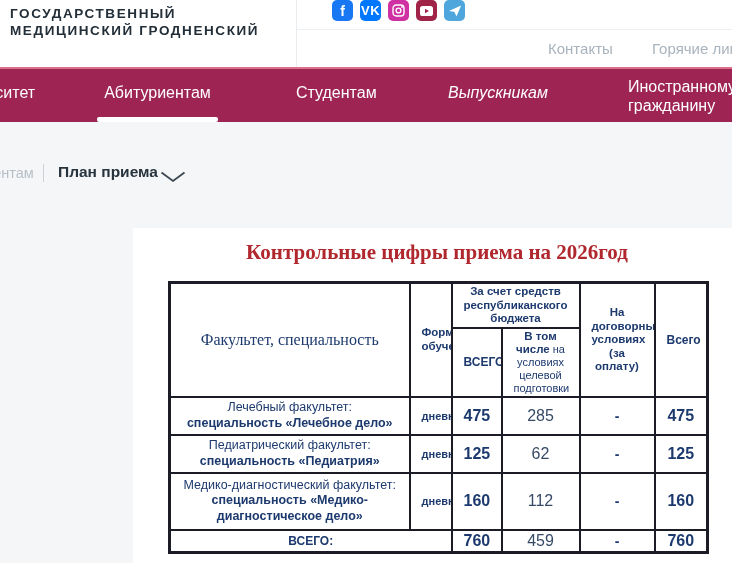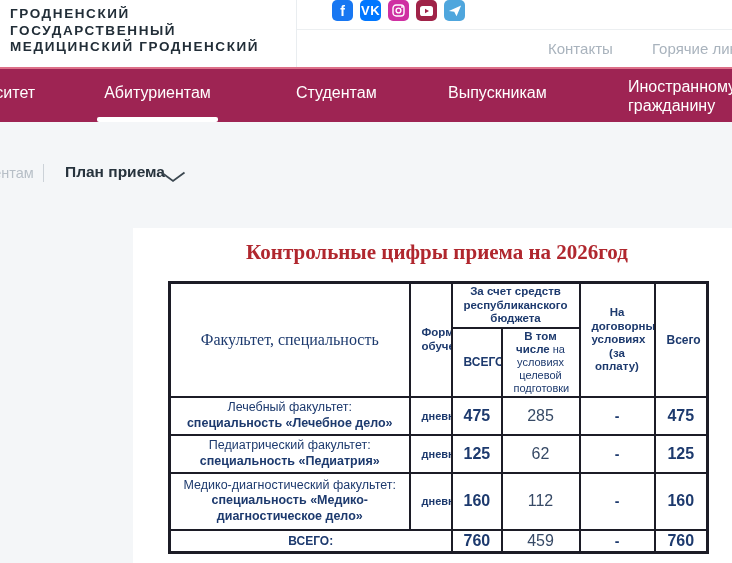--- a/index.html
+++ b/index.html
@@ -28,30 +28,30 @@
   .toplink.l1{left:548px;}
   .toplink.l2{left:652px;}
 
   
   .nav{position:absolute;left:0;top:69px;width:732px;height:53px;background:#9e2453;}
   .nav-item{position:absolute;top:0;height:48px;display:flex;align-items:center;
             color:#ffffff;font-size:16px;font-weight:500;white-space:nowrap;cursor:pointer;}
   .nav-item.i0{left:-58px;}
   .nav-item.i1{left:97px;width:121px;justify-content:center;}
   .nav-item.i2{left:296px;}
-  .nav-item.i3{left:448px;}
+  .nav-item.i3{left:448px;font-style:italic;}
   .nav-item.i4{left:628px;width:118px;white-space:normal;line-height:19px;height:53px;}
   .nav-underline{position:absolute;left:97px;bottom:0;width:121px;height:5px;
                  background:#ffffff;border-radius:2px;}
 
   
   .crumbs{position:absolute;left:0;top:163px;height:22px;width:732px;}
   .crumb-parent{position:absolute;left:-63px;top:2px;font-size:14.5px;color:#b7bfc7;cursor:pointer;white-space:nowrap;}
   .crumb-sep{position:absolute;left:43px;top:1px;width:1px;height:18px;background:#ccd2d8;}
-  .crumb-cur{position:absolute;left:65px;top:0;font-size:15.5px;font-weight:600;color:#27333d;cursor:pointer;}
+  .crumb-cur{position:absolute;left:58px;top:0;font-size:15.5px;font-weight:600;color:#27333d;cursor:pointer;}
   .crumb-chevron{position:absolute;left:160px;top:6px;cursor:pointer;}
 
   
   .panel{position:absolute;left:133px;top:228px;width:599px;height:335px;background:#ffffff;}
   .doc-title{position:absolute;left:35px;top:12px;width:538px;text-align:center;
              font-family:"Liberation Serif",serif;font-weight:bold;font-size:21px;color:#b0272e;}
 
   
   table.quota{position:absolute;left:35px;top:53px;border-collapse:collapse;table-layout:fixed;
               width:538px;border:3px solid #1c1c26;color:#1d3a6e;}
@@ -76,21 +76,20 @@
   td.dash{font-size:14px;font-weight:bold;}
   td.total-label{font-size:12px;font-weight:bold;text-align:right;padding-right:10px;}
 </style>
 </head>
 <body>
 
 <div class="page">
 
   <div class="header">
     <div class="logo">
-      <div>ГРОДНЕНСКИЙ</div>
       <div>ГОСУДАРСТВЕННЫЙ</div>
       <div>МЕДИЦИНСКИЙ ГРОДНЕНСКИЙ</div>
     </div>
 
     <div class="v-div"></div>
     <div class="h-div"></div>
 
     <div class="social">
       <span class="sicon fb">f</span>
       <span class="sicon vk">VK</span>

